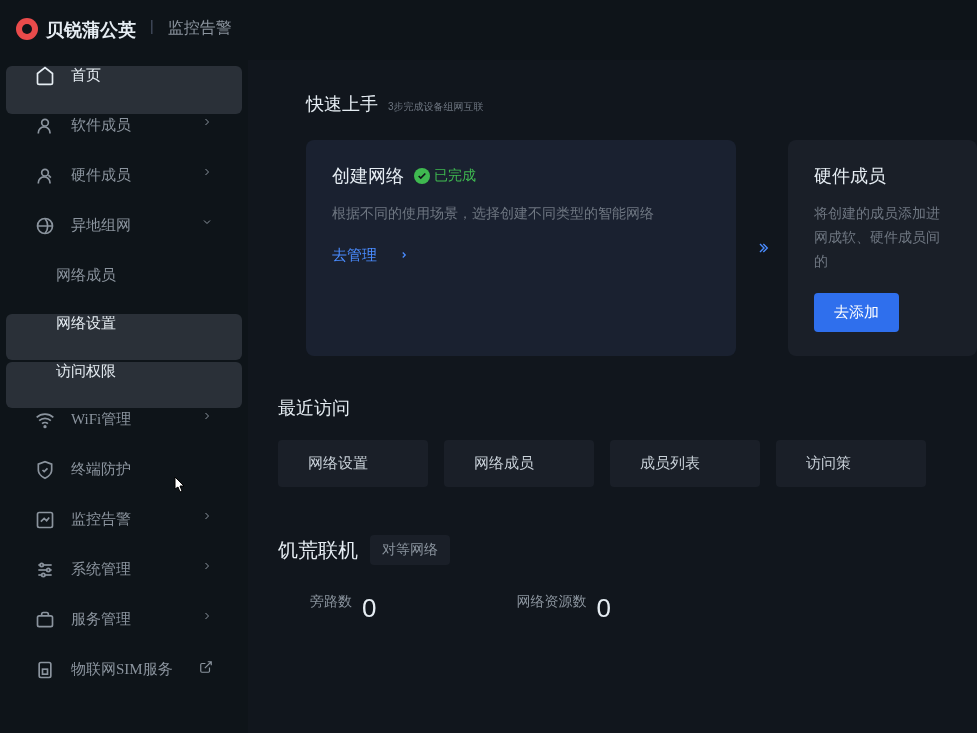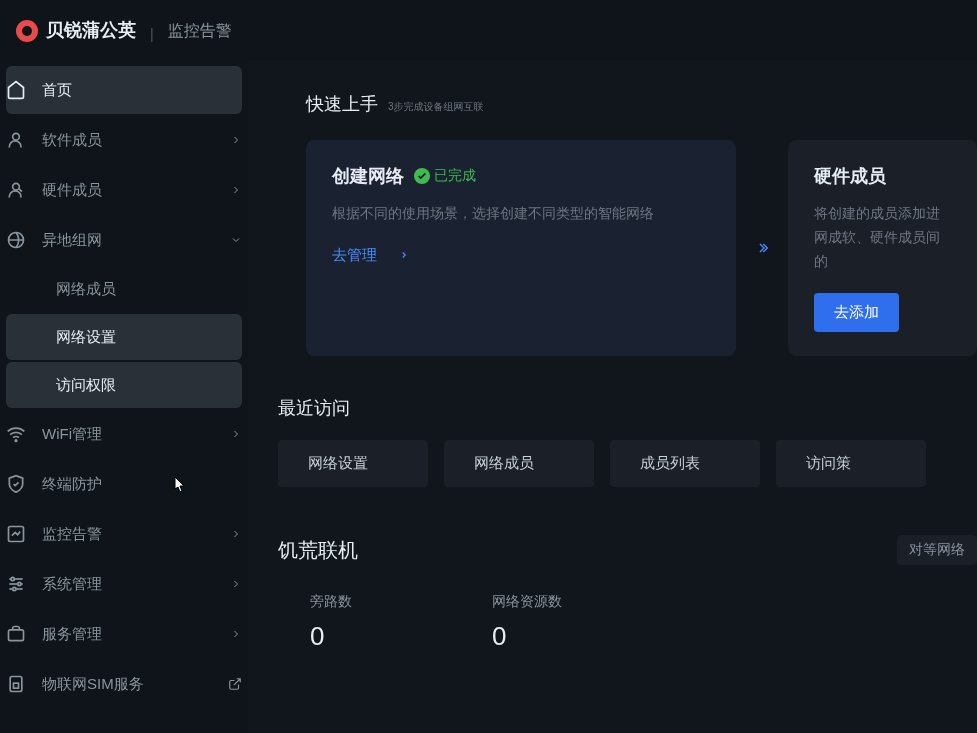--- a/index.html
+++ b/index.html
@@ -13,21 +13,21 @@
     }
     .header {
       height: 60px;
       display: flex;
       align-items: center;
       padding: 0 16px;
       background: #0e1419;
     }
     .logo {
       display: flex;
-      align-items: flex-end;
+      align-items: flex-start;
       gap: 8px;
     }
     .logo-icon {
       width: 22px;
       height: 22px;
       border-radius: 50%;
       background: #e94b4b;
       position: relative;
     }
     .logo-icon::after {
@@ -60,27 +60,27 @@
     }
     .sidebar {
       width: 248px;
       background: #0e1419;
       padding: 6px 6px 0 6px;
       overflow-y: auto;
       flex-shrink: 0;
     }
     .nav-item {
       display: flex;
-      align-items: center;
       height: 48px;
-      padding: 0 0;
+      padding: 0 29px;
       border-radius: 6px;
       cursor: pointer;
       color: #8b949e;
       margin-bottom: 2px;
+      font-family: Liberation Serif, serif;
     }
     .nav-item.active {
       background: #2a3038;
       color: #e6edf3;
     }
     .nav-item.sub {
       padding-left: 50px;
       height: 46px;
     }
     .nav-item.sub.selected {
@@ -156,21 +156,21 @@
     }
     .card-title-row {
       display: flex;
       align-items: center;
       gap: 10px;
       margin-bottom: 14px;
     }
     .card-title {
       font-size: 18px;
       color: #e6edf3;
-      font-weight: 700;
+      font-weight: 400;
     }
     .status-badge {
       display: flex;
       align-items: center;
       gap: 4px;
       color: #3fb950;
       font-size: 14px;
     }
     .check-icon {
       width: 16px;
@@ -237,42 +237,40 @@
       text-align: left;
     }
     .network-section {
       padding-top: 48px;
     }
     .network-header {
       display: flex;
       align-items: center;
       gap: 12px;
       margin-bottom: 28px;
-      justify-content: space-between;
     }
     .network-title {
       font-size: 20px;
       color: #e6edf3;
       font-weight: 500;
     }
     .network-type {
       background: #1a1f28;
       padding: 6px 12px;
       border-radius: 4px;
       font-size: 14px;
       color: #8b949e;
     }
     .stats-row {
       display: flex;
       gap: 140px;
       padding-left: 32px;
     }
     .stat {
       display: flex;
-      flex-direction: column;
       gap: 10px;
     }
     .stat-label {
       font-size: 14px;
       color: #8b949e;
     }
     .stat-value {
       font-size: 26px;
       color: #e6edf3;
       font-weight: 500;

